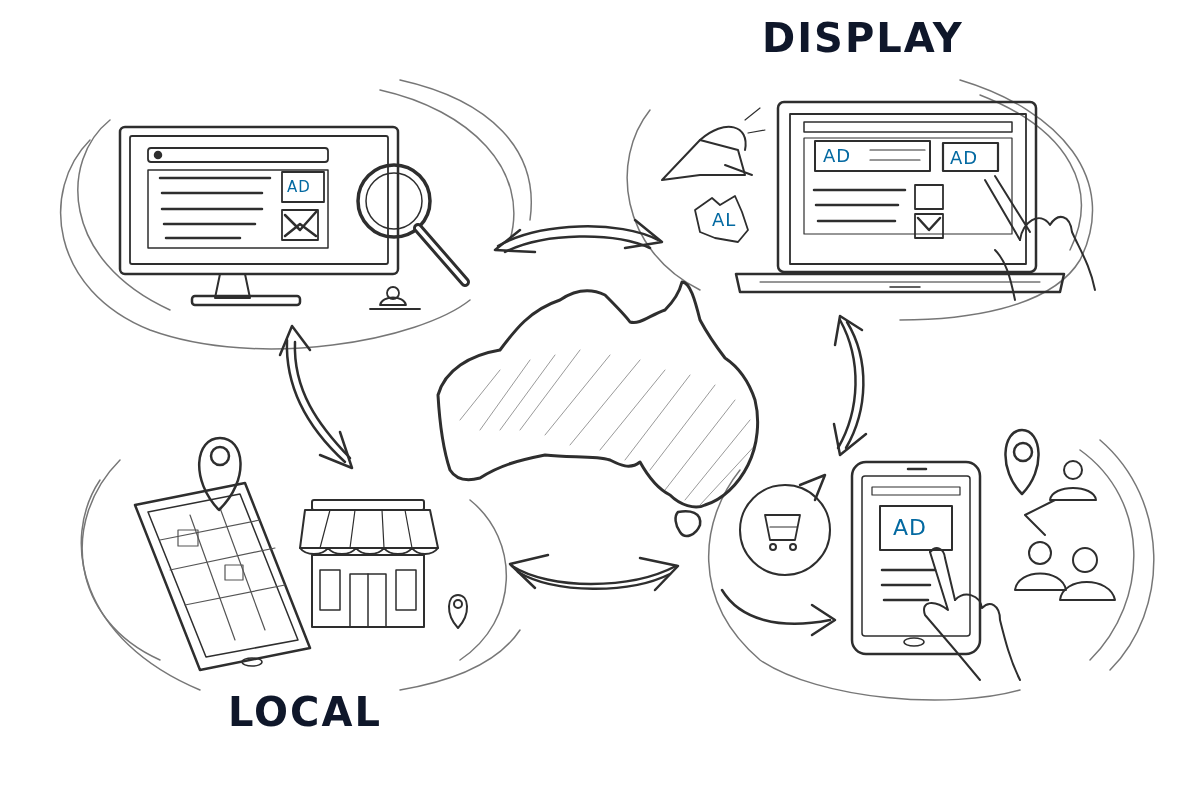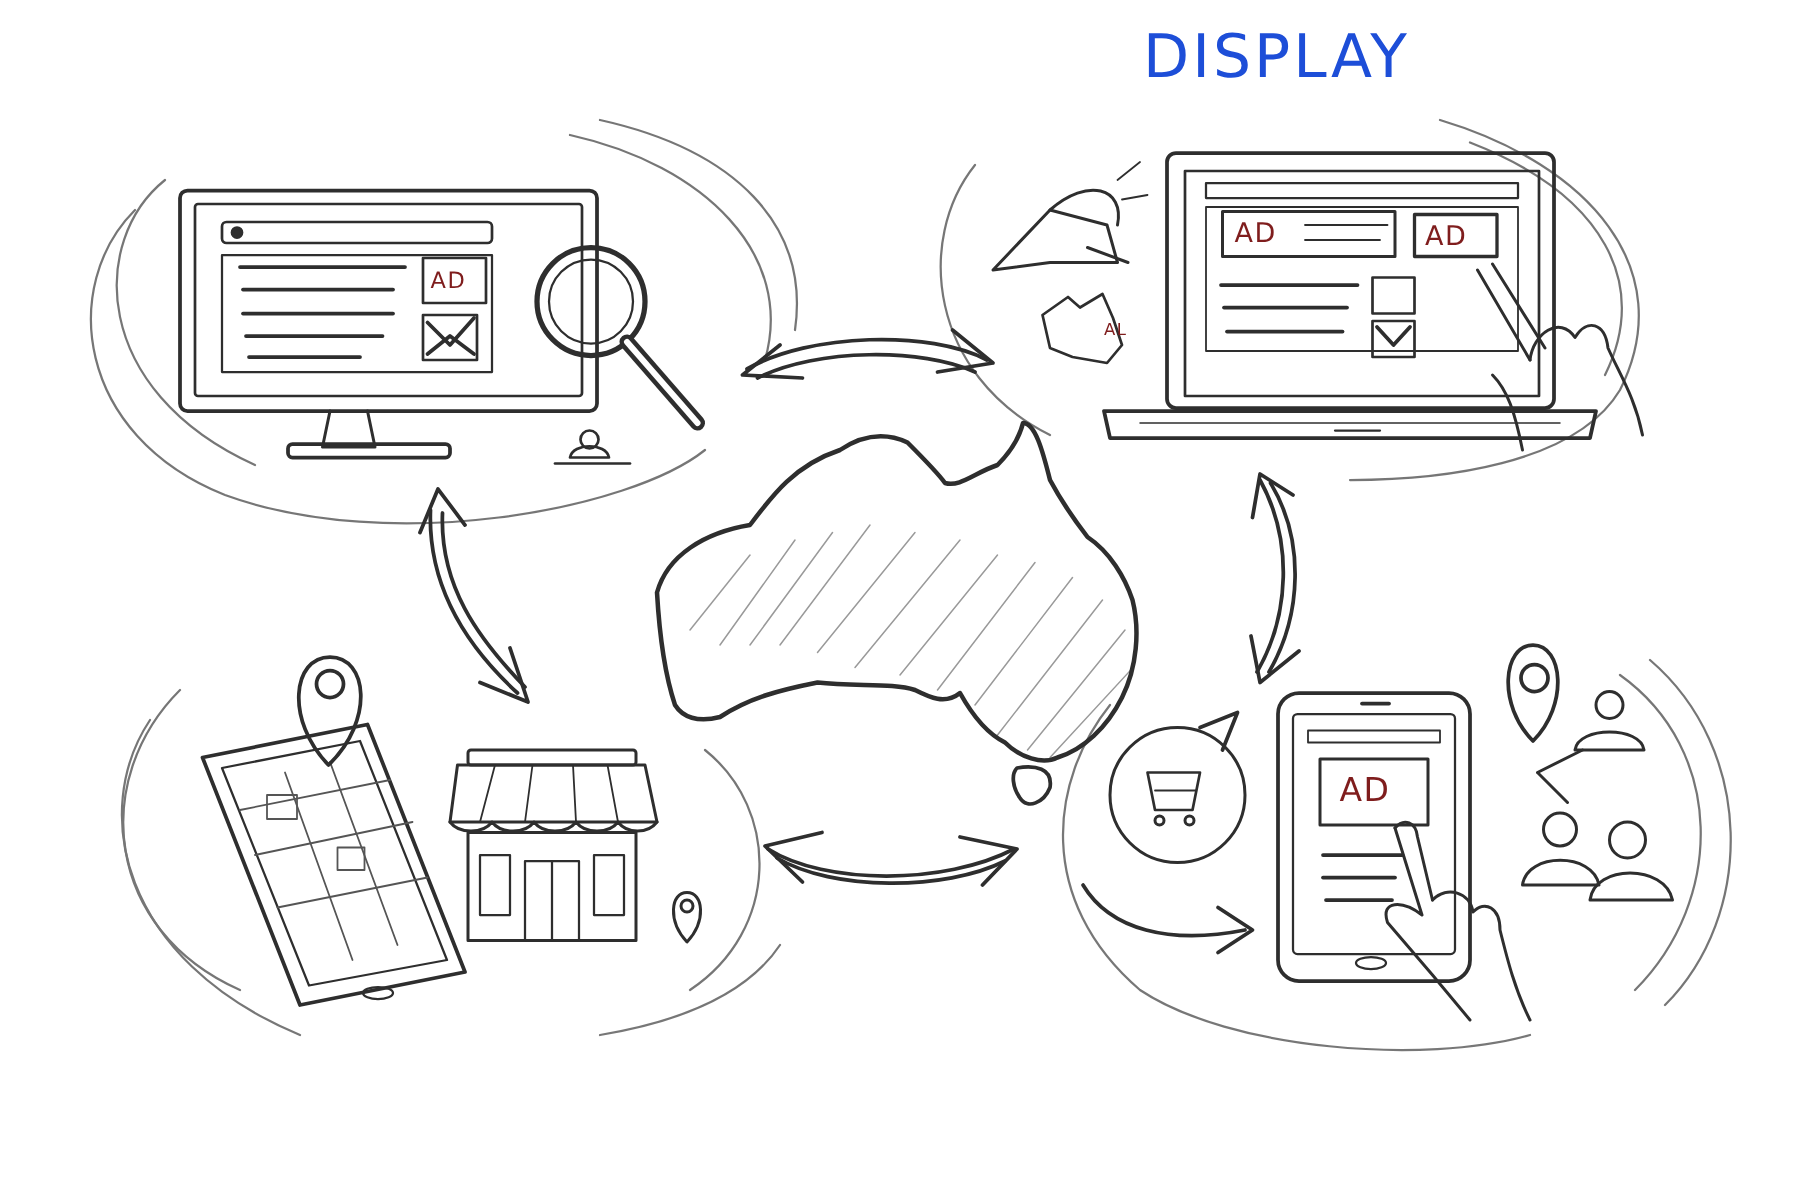--- a/index.html
+++ b/index.html
@@ -1,27 +1,27 @@
 <!DOCTYPE html>
 <html><head>
 <meta charset="utf-8">
 <style>
   html, body { margin:0; padding:0; background:#ffffff; }
   body { width:1200px; height:800px; position:relative; overflow:hidden;
          font-family: "DejaVu Sans", sans-serif; color:#2a2a2a; }
   .stage { position:absolute; left:0; top:0; width:1200px; height:800px; }
   svg.art { position:absolute; left:0; top:0; }
   .label { position:absolute; font-family:"DejaVu Sans", sans-serif;
-           font-weight:normal; color:#1d4ed8; letter-spacing:2px;
+           font-weight:bold; color:#0f172a; letter-spacing:2px;
            font-size:40px; line-height:40px; white-space:nowrap; }
   .lbl-search { left:196px; top:62px; }
   .lbl-display { left:762px; top:18px; }
   .lbl-local { left:228px; top:692px; }
   .lbl-remarketing { left:780px; top:692px; }
-  .ad { position:absolute; font-family:"DejaVu Sans", sans-serif; color:#7f1d1d;
+  .ad { position:absolute; font-family:"DejaVu Sans", sans-serif; color:#0369a1;
         font-size:20px; line-height:20px; letter-spacing:1px; }
 </style>
 </head>
 <body>
 
 <div class="stage">
 
 <svg class="art" width="1200" height="800" viewBox="0 0 1200 800" fill="none" stroke="#2e2e2e" stroke-linecap="round" stroke-linejoin="round">
 
   <g stroke="#555" stroke-width="1.5" opacity="0.8">
@@ -228,18 +228,19 @@
     <path d="M840 320 C862 360 860 410 838 448"></path>
     <path d="M847 322 C870 360 868 410 846 448"></path>
     <path d="M835 345 L840 316 L862 330"></path>
     <path d="M834 424 L840 455 L866 434"></path>
   </g>
 </svg>
 
 <span class="ad" style="left:287px;top:177px;font-size:15px;">AD</span>
 <span class="ad" style="left:823px;top:146px;font-size:18px;">AD</span>
 <span class="ad" style="left:950px;top:148px;font-size:18px;">AD</span>
-<span class="ad" style="left:712px;top:210px;font-size:11px;margin-left:24px;">AL</span>
+<span class="ad" style="left:712px;top:210px;font-size:18px;">AL</span>
 <span class="ad" style="left:893px;top:518px;font-size:22px;">AD</span>
 
 <div class="label lbl-display">DISPLAY</div>
+<div class="label lbl-local">LOCAL</div>
 
 </div>
 
 </body></html>

